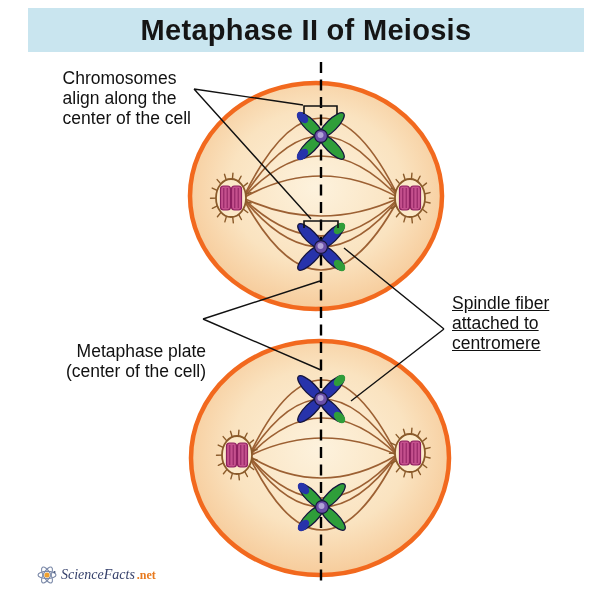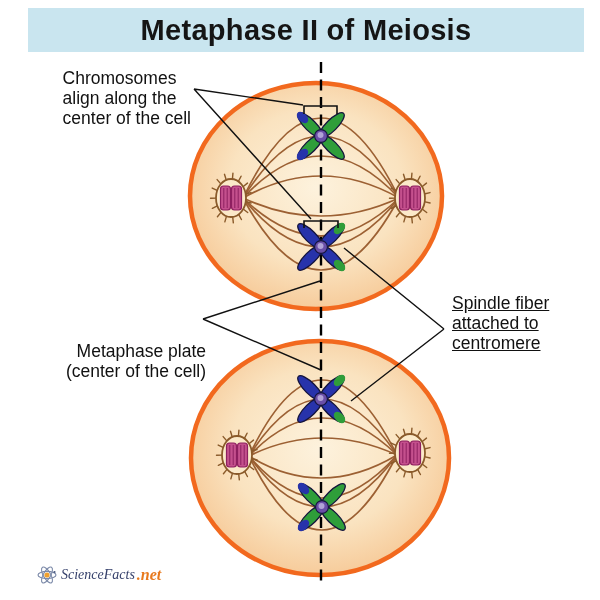--- a/index.html
+++ b/index.html
@@ -29,22 +29,22 @@
   .spike{stroke:var(--centrosome-outline);stroke-width:1.4;stroke-linecap:round;}
   .aster{fill:var(--centrosome-fill);stroke:var(--centrosome-outline);stroke-width:1.8;}
   .ann-line{fill:none;stroke:var(--annotation-line);stroke-width:1.4;}
   .bracket{fill:none;stroke:var(--annotation-line);stroke-width:1.6;}
   .logo{position:absolute;left:36px;top:564px;display:flex;align-items:center;}
   .logo .brand{
     font-family:"Liberation Serif",serif;font-style:italic;font-weight:normal;
     font-size:14px;color:var(--logo-text);margin-left:3px;
   }
   .logo .tld{
-    font-family:"Liberation Serif",serif;font-style:italic;font-weight:bold;
-    font-size:16px;color:var(--logo-accent);margin-left:2px;text-align:right;
+    font-family:"Liberation Serif",serif;font-weight:bold;
+    font-size:12px;color:var(--logo-accent);margin-left:2px;text-align:right;
   }
 </style>
 </head>
 <body>
 
 <div class="title-bar">
   <h1>Metaphase II of Meiosis</h1>
 </div>
 
 <svg id="diagram-svg" width="600" height="600" viewBox="0 0 600 600">

